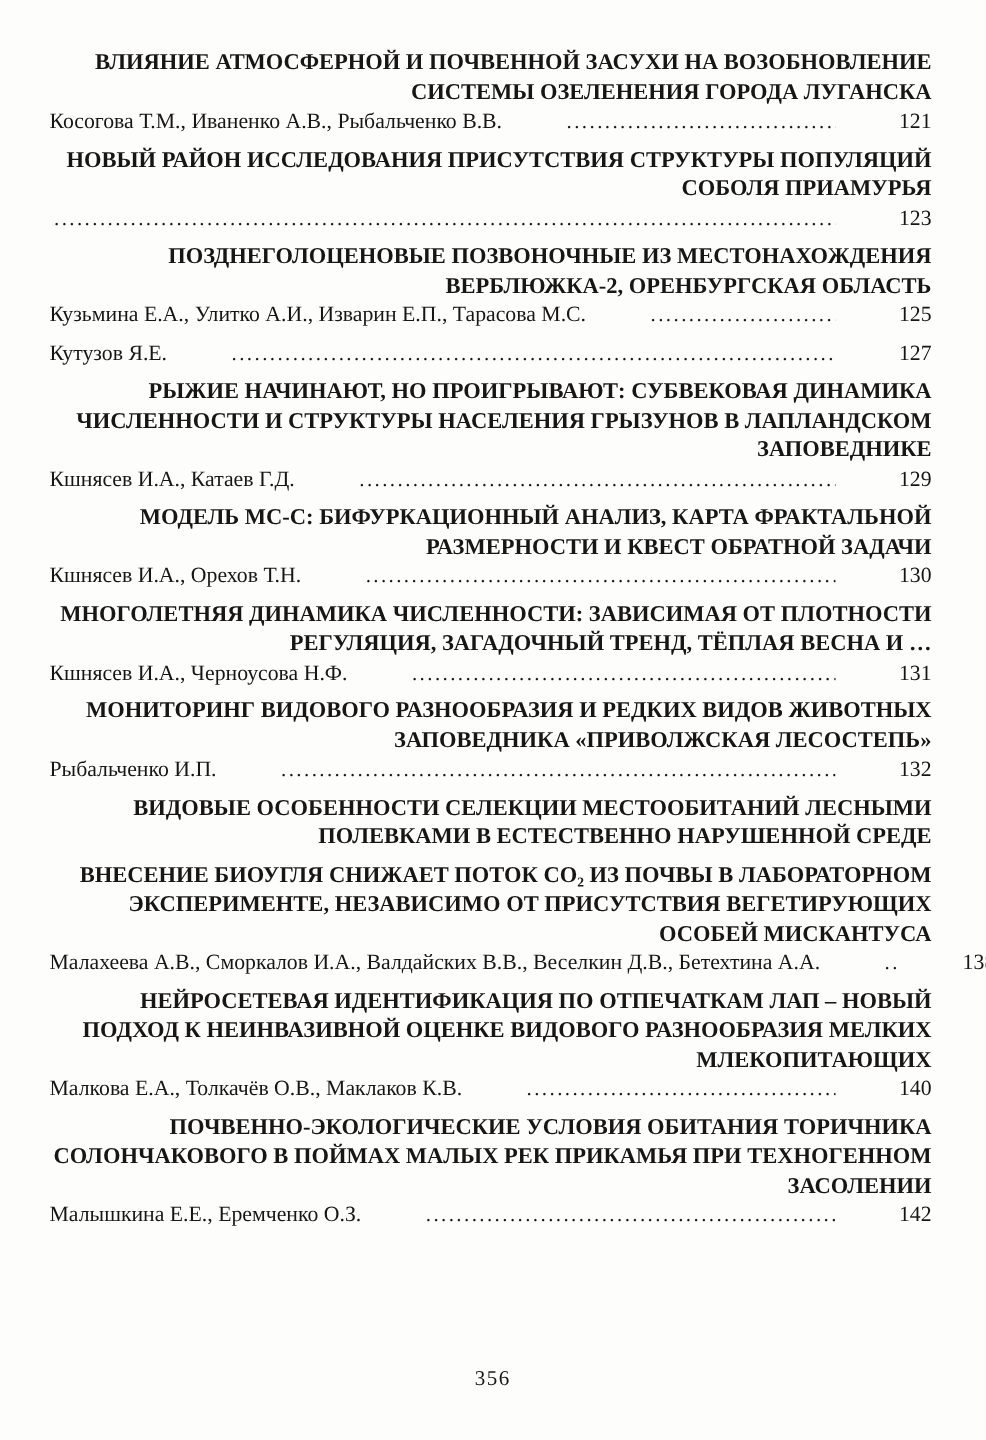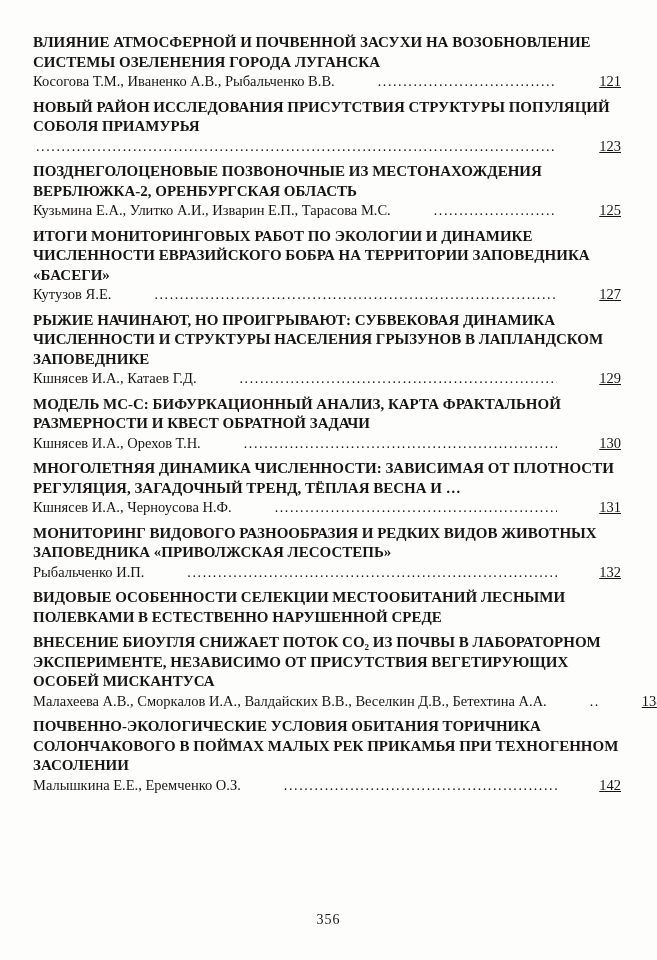--- a/index.html
+++ b/index.html
@@ -13,20 +13,21 @@
     color: #181614;
     font-family: "Liberation Serif", "DejaVu Serif", serif;
     position: relative;
     overflow: hidden;
   }
   .content {
     padding: 33px 36px 0 33px;
   }
   .entry {
     margin-bottom: 6px;
+    text-align: right;
   }
   .entry-title {
     font-weight: bold;
     font-size: 15px;
     line-height: 19.5px;
   }
   .authors-line {
     display: flex;
     align-items: baseline;
     font-size: 14.5px;
@@ -45,21 +46,20 @@
     min-width: 10px;
   }
   .dots::after {
     content: "........................................................................................................................................................................";
     letter-spacing: 1.6px;
     font-size: 14px;
   }
   .pagenum {
     white-space: nowrap;
     flex: 0 0 auto;
-    text-decoration: underline;
   }
   .footer {
     position: absolute;
     bottom: 32px;
     left: 0;
     width: 100%;
     text-align: center;
     font-size: 14px;
     letter-spacing: 1px;
   }
@@ -89,21 +89,20 @@
   <div class="entry">
     <div class="entry-title">ПОЗДНЕГОЛОЦЕНОВЫЕ ПОЗВОНОЧНЫЕ ИЗ МЕСТОНАХОЖДЕНИЯ ВЕРБЛЮЖКА-2, ОРЕНБУРГСКАЯ ОБЛАСТЬ</div>
     <div class="authors-line">
       <span class="authors">Кузьмина Е.А., Улитко А.И., Изварин Е.П., Тарасова М.С.</span>
       <span class="dots"></span>
       <span class="pagenum">125</span>
     </div>
   </div>
 
   <div class="entry">
-    <div class="entry-title">ИТОГИ МОНИТОРИНГОВЫХ РАБОТ ПО ЭКОЛОГИИ И ДИНАМИКЕ ЧИСЛЕННОСТИ ЕВРАЗИЙСКОГО БОБРА НА ТЕРРИТОРИИ ЗАПОВЕДНИКА «БАСЕГИ»</div>
     <div class="authors-line">
       <span class="authors">Кутузов Я.Е.</span>
       <span class="dots"></span>
       <span class="pagenum">127</span>
     </div>
   </div>
 
   <div class="entry">
     <div class="entry-title">РЫЖИЕ НАЧИНАЮТ, НО ПРОИГРЫВАЮТ: СУБВЕКОВАЯ ДИНАМИКА ЧИСЛЕННОСТИ И СТРУКТУРЫ НАСЕЛЕНИЯ ГРЫЗУНОВ В ЛАПЛАНДСКОМ ЗАПОВЕДНИКЕ</div>
     <div class="authors-line">
@@ -146,20 +145,28 @@
 
   <div class="entry">
     <div class="entry-title">ВНЕСЕНИЕ БИОУГЛЯ СНИЖАЕТ ПОТОК СО₂ ИЗ ПОЧВЫ В ЛАБОРАТОРНОМ ЭКСПЕРИМЕНТЕ, НЕЗАВИСИМО ОТ ПРИСУТСТВИЯ ВЕГЕТИРУЮЩИХ ОСОБЕЙ МИСКАНТУСА</div>
     <div class="authors-line">
       <span class="authors">Малахеева А.В., Сморкалов И.А., Валдайских В.В., Веселкин Д.В., Бетехтина А.А.</span>
       <span class="dots"></span>
       <span class="pagenum">138</span>
     </div>
   </div>
 
+  <div class="entry">
+    <div class="entry-title">НЕЙРОСЕТЕВАЯ ИДЕНТИФИКАЦИЯ ПО ОТПЕЧАТКАМ ЛАП – НОВЫЙ ПОДХОД К НЕИНВАЗИВНОЙ ОЦЕНКЕ ВИДОВОГО РАЗНООБРАЗИЯ МЕЛКИХ МЛЕКОПИТАЮЩИХ</div>
+    <div class="authors-line">
+      <span class="authors">Малкова Е.А., Толкачёв О.В., Маклаков К.В.</span>
+      <span class="dots"></span>
+      <span class="pagenum">140</span>
+    </div>
+  </div>
 
   <div class="entry">
     <div class="entry-title">ПОЧВЕННО-ЭКОЛОГИЧЕСКИЕ УСЛОВИЯ ОБИТАНИЯ ТОРИЧНИКА СОЛОНЧАКОВОГО В ПОЙМАХ МАЛЫХ РЕК ПРИКАМЬЯ ПРИ ТЕХНОГЕННОМ ЗАСОЛЕНИИ</div>
     <div class="authors-line">
       <span class="authors">Малышкина Е.Е., Еремченко О.З.</span>
       <span class="dots"></span>
       <span class="pagenum">142</span>
     </div>
   </div>
 

